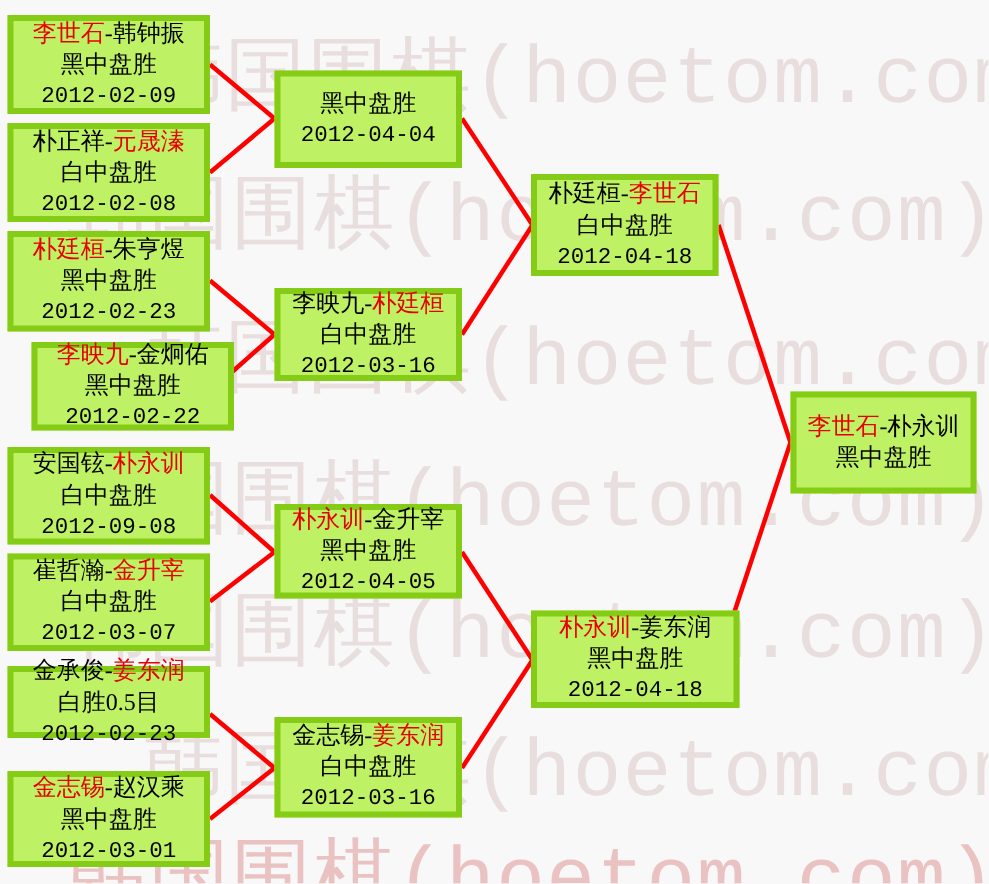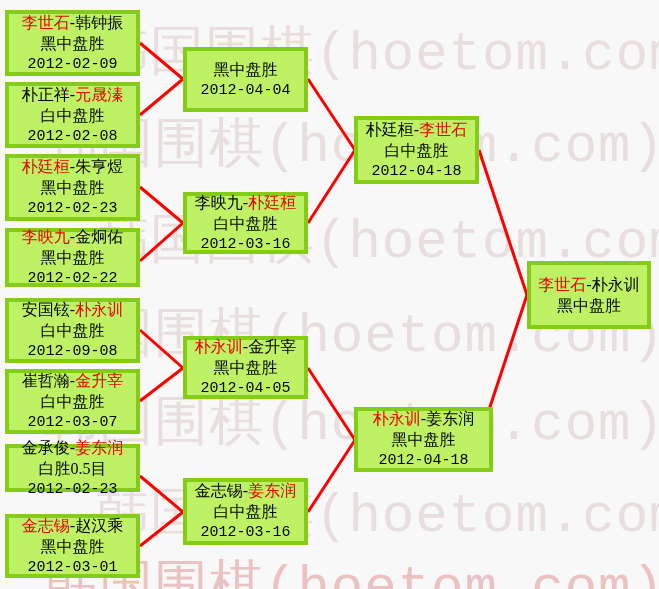--- a/index.html
+++ b/index.html
@@ -50,21 +50,21 @@
   }
   .box .win{color:#e60000;}
   .box .date{
     font-family:"Liberation Mono","DejaVu Sans Mono",monospace;
     font-size:15px;
     letter-spacing:0px;
   }
   .m0{left:5px;top:10px;width:135px;height:66px;}
   .m1{left:5px;top:82px;width:135px;height:66px;}
   .m2{left:5px;top:154px;width:135px;height:67px;}
-  .m3{left:5px;top:228px;width:135px;height:59px;}
+  .m3{left:21px;top:228px;width:135px;height:59px;}
   .m4{left:5px;top:298px;width:135px;height:65px;}
   .m5{left:5px;top:369px;width:135px;height:65px;}
   .m6{left:5px;top:444px;width:135px;height:48px;}
   .m7{left:5px;top:514px;width:135px;height:64px;}
   .m8{left:183px;top:47px;width:125px;height:65px;}
   .m9{left:183px;top:192px;width:125px;height:62px;}
   .m10{left:183px;top:336px;width:125px;height:63px;}
   .m11{left:183px;top:478px;width:125px;height:67px;}
   .m12{left:354px;top:116px;width:125px;height:68px;}
   .m13{left:354px;top:407px;width:139px;height:65px;}

